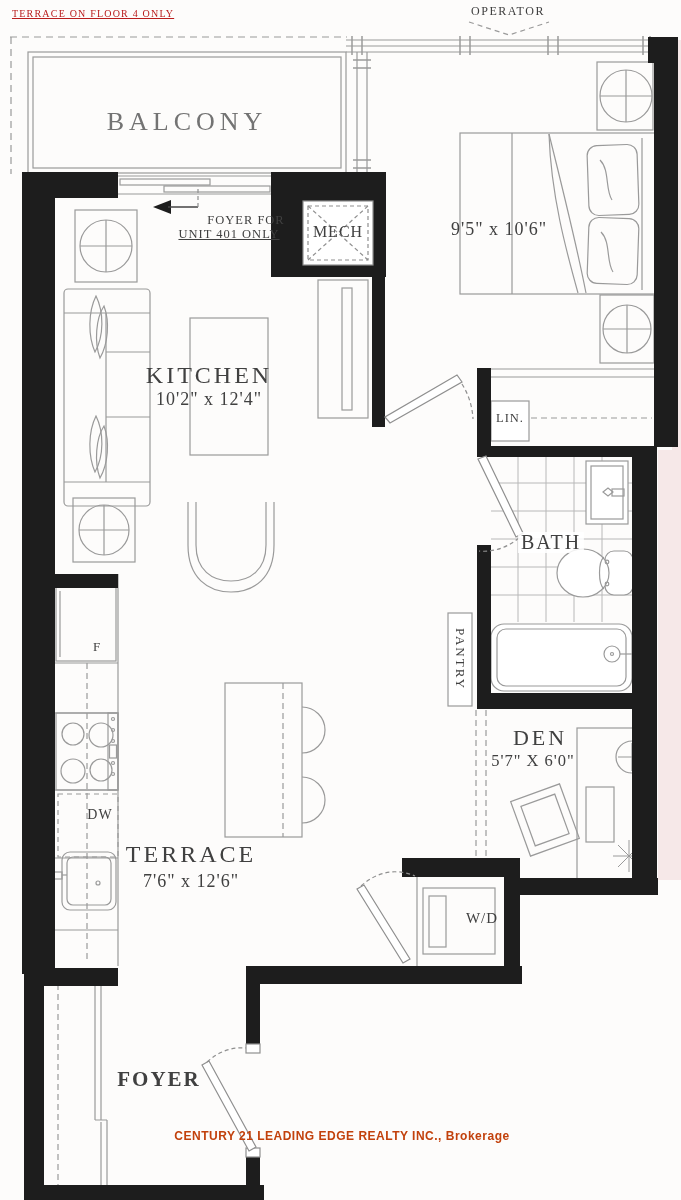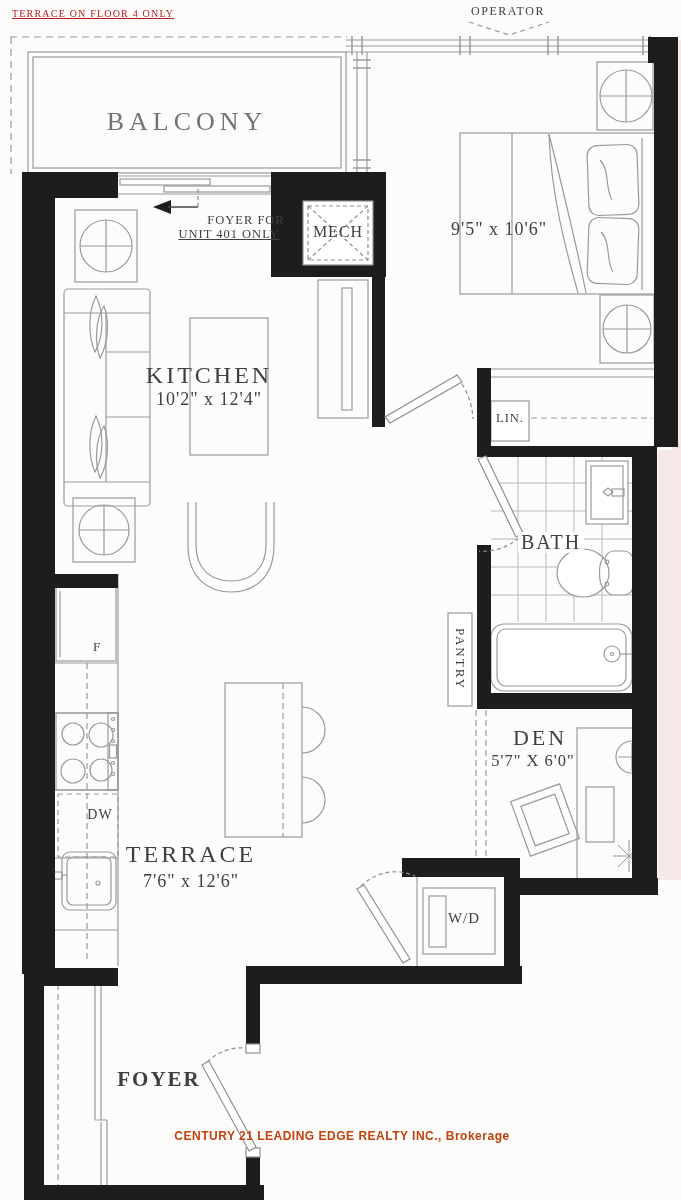--- a/index.html
+++ b/index.html
@@ -291,19 +291,19 @@
 
   <div class="lbl room" style="left:533px;top:726px;font-size:22px;margin-left:7px;">DEN</div>
   <div class="lbl dims" style="left:533px;top:752px;font-size:16.5px;">5'7" X 6'0"</div>
 
   <div class="lbl small" style="left:97px;top:640px;font-size:13px;">F</div>
   <div class="lbl small" style="left:100px;top:808px;font-size:14px;">DW</div>
 
   <div class="lbl room" style="left:191px;top:842px;font-size:24px;">TERRACE</div>
   <div class="lbl dims" style="left:191px;top:872px;font-size:18px;">7'6" x 12'6"</div>
 
-  <div class="lbl small" style="left:464px;top:911px;font-size:15px;">W/D</div>
+  <div class="lbl small" style="left:464px;top:911px;font-size:15px;padding-left:36px;">W/D</div>
 
   <div class="lbl room" style="left:159px;top:1068px;font-size:21px;letter-spacing:2px;font-weight:bold;">FOYER</div>
 
   <div class="lbl watermark" style="left:342px;top:1130px;font-size:12px;">CENTURY 21 LEADING EDGE REALTY INC., Brokerage</div>
 
 </div>
 
 </body></html>

